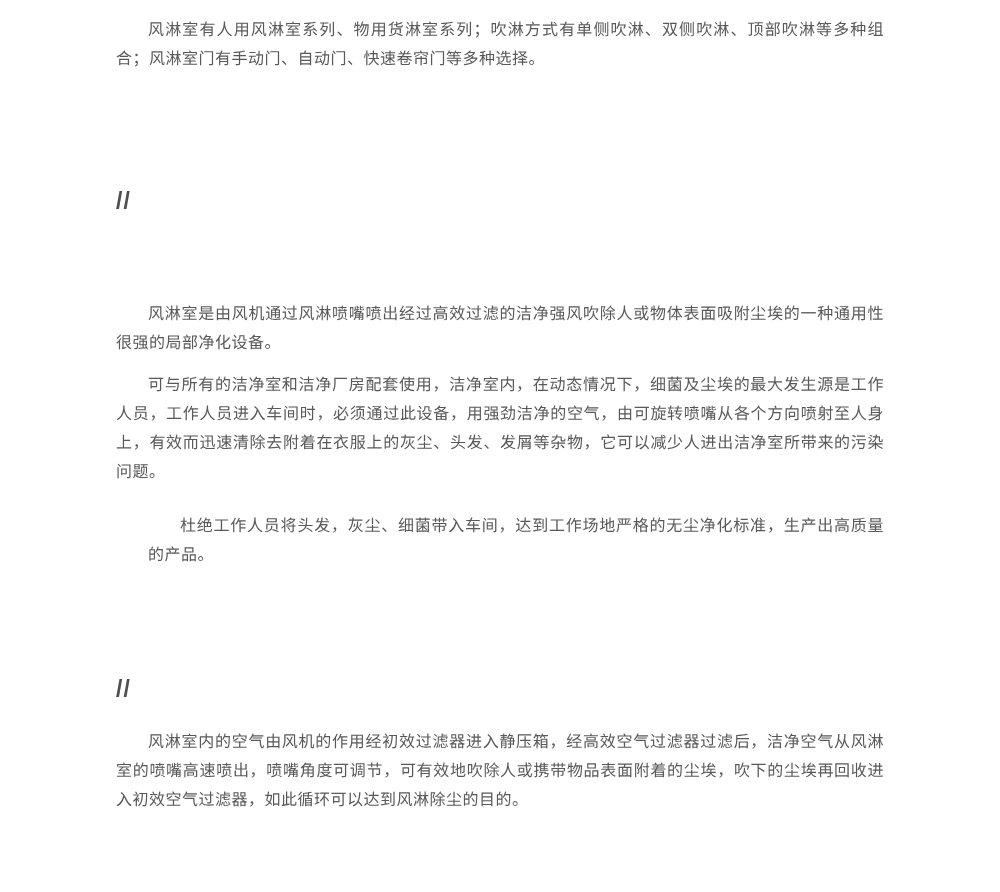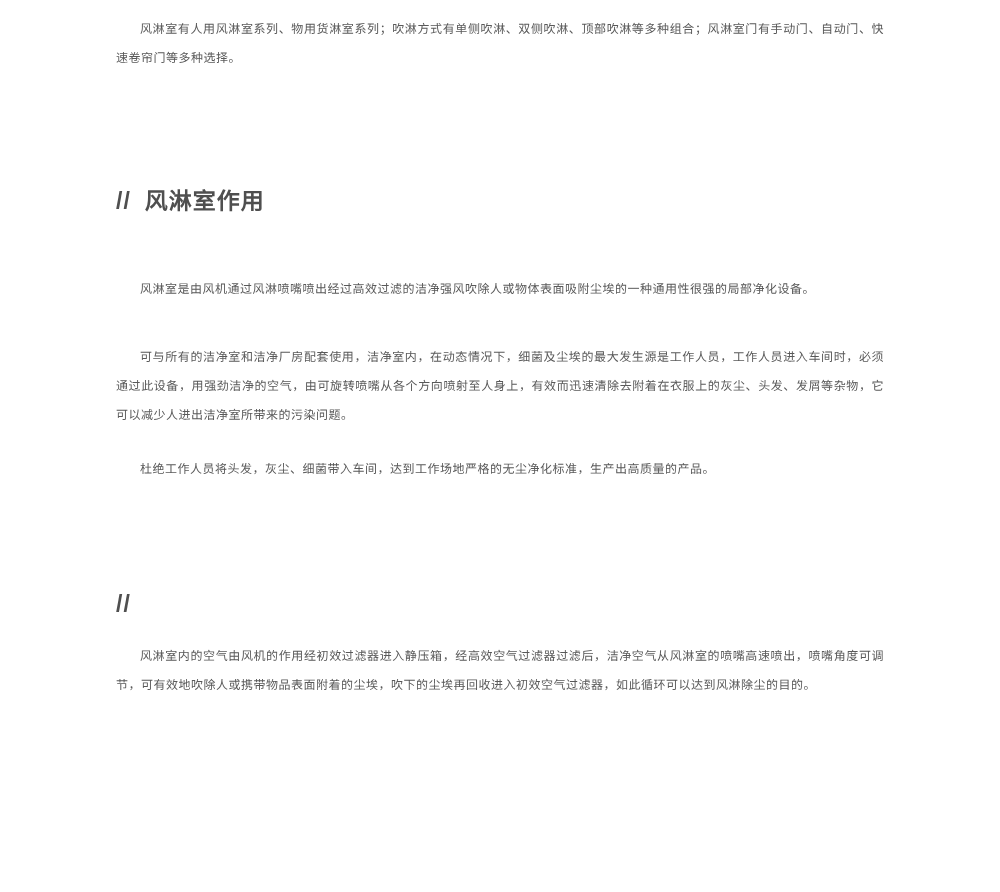--- a/index.html
+++ b/index.html
@@ -14,21 +14,21 @@
     font-family:"Liberation Sans","DejaVu Sans",sans-serif;
   }
   body{ min-height:892px; overflow:hidden; }
   .page{
     width:1000px;
     min-height:892px;
     background:var(--bg);
     padding:15px 116px 0 116px;
   }
   .body-text{
-    font-size:12px;
+    font-size:16px;
     line-height:29px;
     letter-spacing:0.5px;
     color:var(--text-color);
     text-align:justify;
     text-indent:2em;
   }
   .section-heading{
     display:flex;
     align-items:baseline;
     font-size:23px;
@@ -37,37 +37,36 @@
     color:var(--heading-color);
     letter-spacing:1px;
   }
   .heading-marker{
     font-style:normal;
     margin-right:14px;
     font-weight:bold;
   }
   
   .gap-heading-1{ margin-top:112px; }
-  .gap-after-heading-1{ margin-top:57px; }
-  .gap-para{ margin-top:39px; }
-  .gap-para-2{ margin-top:25px; }
+  .gap-after-heading-1{ margin-top:81px; }
+  .gap-para{ margin-top:13px; }
+  .gap-para-2{ margin-top:25px;margin-left:32px; }
   .gap-heading-2{ margin-top:104px; }
   .gap-after-heading-2{ margin-top:21px; }
 </style>
 </head>
 <body>
 
 <div class="page">
 
   <p class="body-text">风淋室有人用风淋室系列、物用货淋室系列；吹淋方式有单侧吹淋、双侧吹淋、顶部吹淋等多种组合；风淋室门有手动门、自动门、快速卷帘门等多种选择。</p>
 
   <section>
     <h2 class="section-heading gap-heading-1">
       <span class="heading-marker">//</span>
-      <span>风淋室作用</span>
     </h2>
     <p class="body-text gap-after-heading-1">风淋室是由风机通过风淋喷嘴喷出经过高效过滤的洁净强风吹除人或物体表面吸附尘埃的一种通用性很强的局部净化设备。</p>
     <p class="body-text gap-para">可与所有的洁净室和洁净厂房配套使用，洁净室内，在动态情况下，细菌及尘埃的最大发生源是工作人员，工作人员进入车间时，必须通过此设备，用强劲洁净的空气，由可旋转喷嘴从各个方向喷射至人身上，有效而迅速清除去附着在衣服上的灰尘、头发、发屑等杂物，它可以减少人进出洁净室所带来的污染问题。</p>
     <p class="body-text gap-para-2">杜绝工作人员将头发，灰尘、细菌带入车间，达到工作场地严格的无尘净化标准，生产出高质量的产品。</p>
   </section>
 
   <section>
     <h2 class="section-heading gap-heading-2">
       <span class="heading-marker">//</span>
     </h2>

